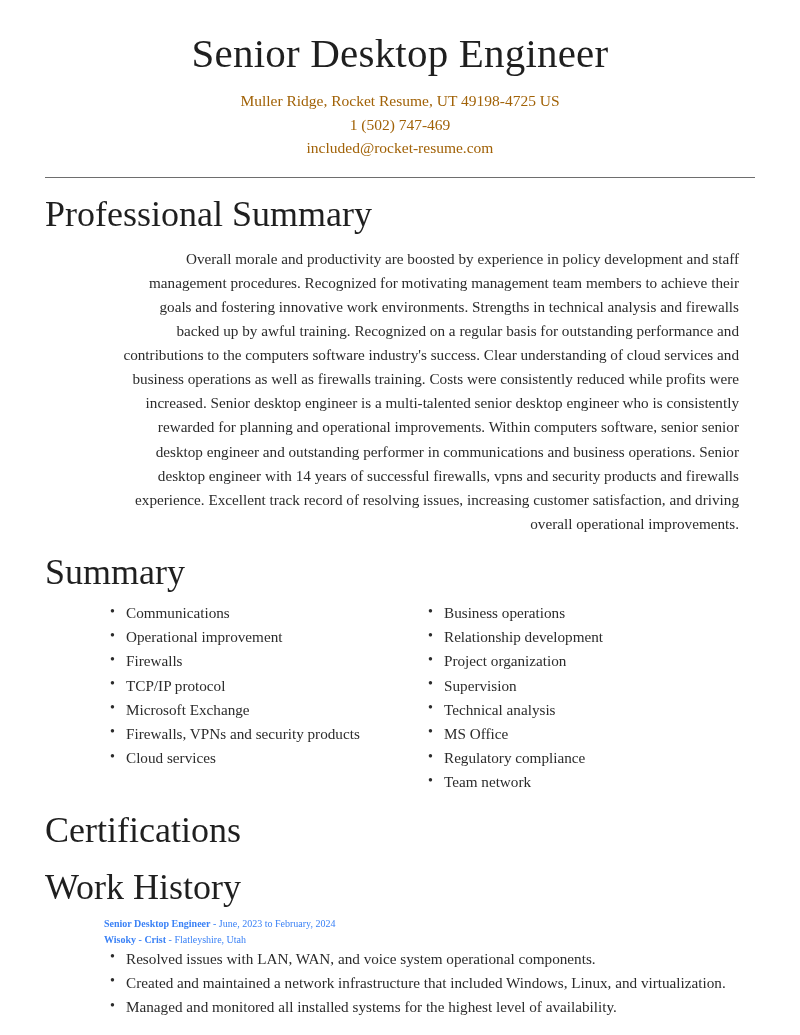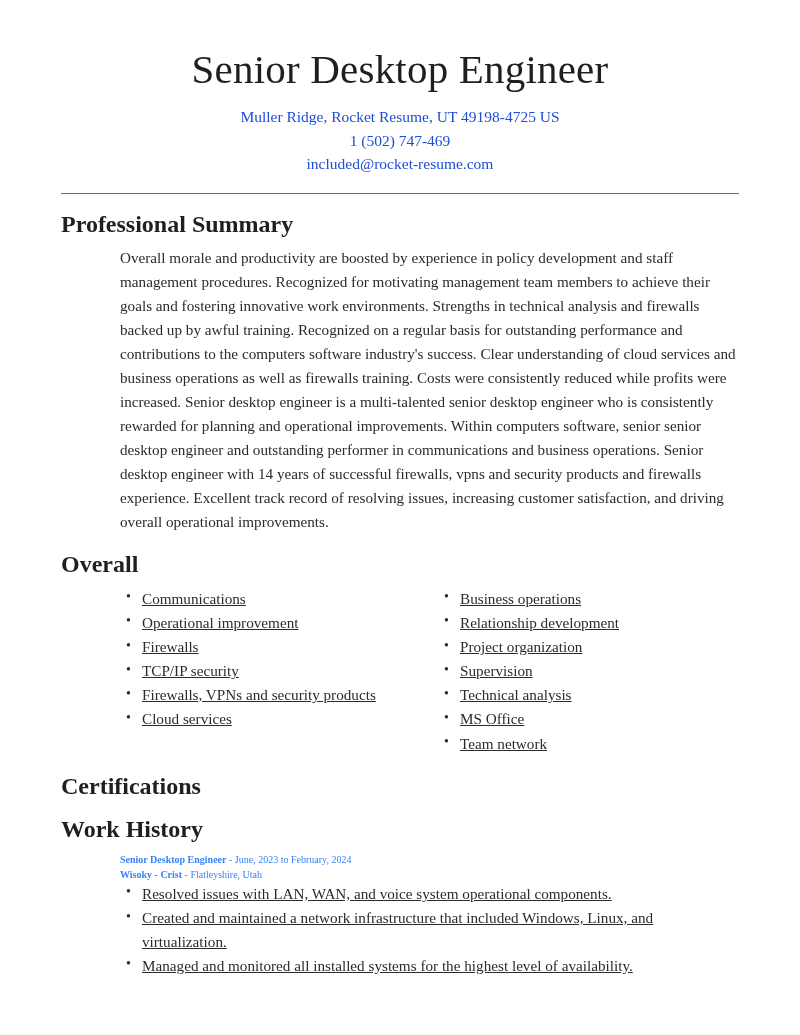--- a/index.html
+++ b/index.html
@@ -13,79 +13,78 @@
     overflow: hidden;
     font-family: "Liberation Serif", "DejaVu Serif", serif;
     color: #2b2b2b;
     -webkit-font-smoothing: antialiased;
   }
   .page {
     position: relative;
     width: 800px;
     height: 1029px;
     box-sizing: border-box;
-    padding: 16px;
+    padding: 0;
   }
 
   
   .header {
     text-align: center;
     padding-top: 30px;
   }
   .resume-title {
     font-size: 41px;
     font-weight: 400;
     line-height: 1.15;
     letter-spacing: 0.2px;
     color: #1f1f1f;
     margin: 0 0 12px 0;
   }
   .contact-line {
     font-size: 15.5px;
     line-height: 1.52;
-    color: #1d4ed8;
+    color: #a16207;
     margin: 0;
   }
 
   .divider {
     border: 0;
     border-top: 1.6px solid #6e6e6e;
     margin: 17px 45px 0 45px;
   }
 
   
   .section {
     margin-top: 17px;
   }
   .section-heading {
-    font-size: 24px;
-    font-weight: 700;
+    font-size: 36px;
+    font-weight: 400;
     color: #1f1f1f;
     line-height: 1.1;
     margin: 12px 0 9px 45px;
   }
   .section-body {
     margin-left: 104px;
     margin-right: 48px;
   }
 
   .summary-text {
     font-size: 15.2px;
     line-height: 1.58;
-    text-align: left;
-    margin: 0;
+    text-align: right;
+    margin: 13px;
     color: #2b2b2b;
   }
 
   
   ul.bullets {
     list-style: none;
     margin: 0;
     padding: 0;
-    text-decoration: underline;
   }
   ul.bullets > li {
     position: relative;
     padding-left: 22px;
     font-size: 15.2px;
     line-height: 1.555;
     margin: 0 0 0.5px 0;
     color: #2b2b2b;
   }
   ul.bullets > li::before {
@@ -147,40 +146,42 @@
   <hr class="divider">
 
   <div class="section">
     <h2 class="section-heading">Professional Summary</h2>
     <div class="section-body">
       <p class="summary-text">Overall morale and productivity are boosted by experience in policy development and staff management procedures. Recognized for motivating management team members to achieve their goals and fostering innovative work environments. Strengths in technical analysis and firewalls backed up by awful training. Recognized on a regular basis for outstanding performance and contributions to the computers software industry's success. Clear understanding of cloud services and business operations as well as firewalls training. Costs were consistently reduced while profits were increased. Senior desktop engineer is a multi-talented senior desktop engineer who is consistently rewarded for planning and operational improvements. Within computers software, senior senior desktop engineer and outstanding performer in communications and business operations. Senior desktop engineer with 14 years of successful firewalls, vpns and security products and firewalls experience. Excellent track record of resolving issues, increasing customer satisfaction, and driving overall operational improvements.</p>
     </div>
   </div>
 
   <div class="section">
-    <h2 class="section-heading">Overall</h2>
+    <h2 class="section-heading">Summary</h2>
     <div class="skills-wrap">
       <div class="skills-col left">
         <ul class="bullets">
             <li>Communications</li>
             <li>Operational improvement</li>
             <li>Firewalls</li>
-            <li>TCP/IP security</li>
+            <li>TCP/IP protocol</li>
+            <li>Microsoft Exchange</li>
             <li>Firewalls, VPNs and security products</li>
             <li>Cloud services</li>
           </ul>
       </div>
       <div class="skills-col right">
         <ul class="bullets">
             <li>Business operations</li>
             <li>Relationship development</li>
             <li>Project organization</li>
             <li>Supervision</li>
             <li>Technical analysis</li>
             <li>MS Office</li>
+            <li>Regulatory compliance</li>
             <li>Team network</li>
           </ul>
       </div>
     </div>
   </div>
 
   <div class="section">
     <h2 class="section-heading">Certifications</h2>
   </div>
 

